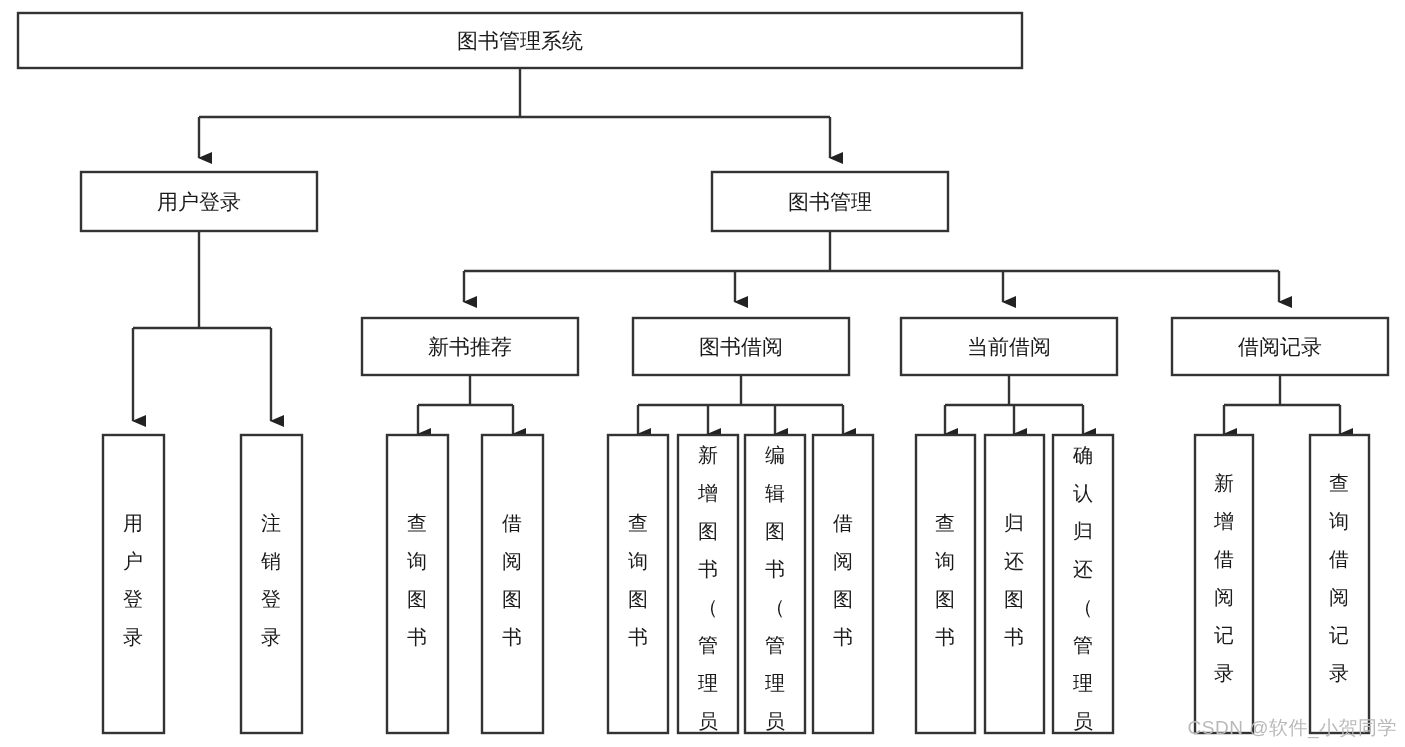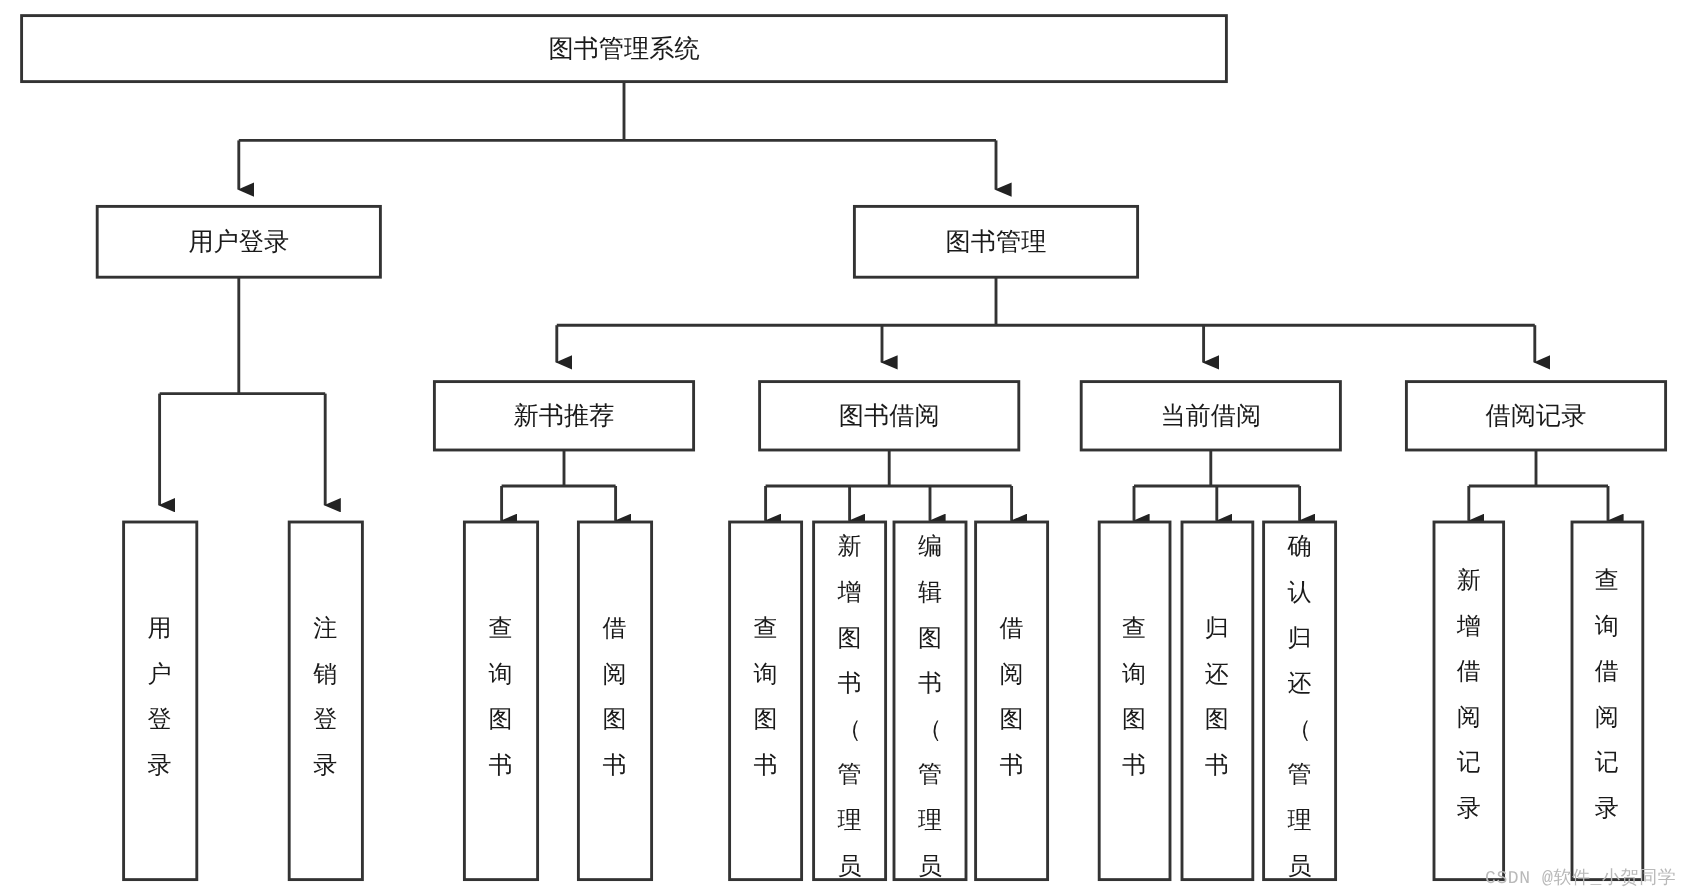--- a/index.html
+++ b/index.html
@@ -46,22 +46,22 @@
     stroke-linecap: butt;
   }
   .arrow-head {
     fill: #222222;
     stroke: none;
   }
   .watermark {
     position: absolute;
     right: 8px;
     bottom: 6px;
-    font-family: Liberation Mono, monospace;
-    font-size: 15px;
+    font-family: Liberation Sans, sans-serif;
+    font-size: 19px;
     color: #b9b9b9;
     white-space: nowrap;
     letter-spacing: 0.5px;
     pointer-events: none;
   }
 </style>
 </head>
 <body>
 
 <div id="diagram-root">

